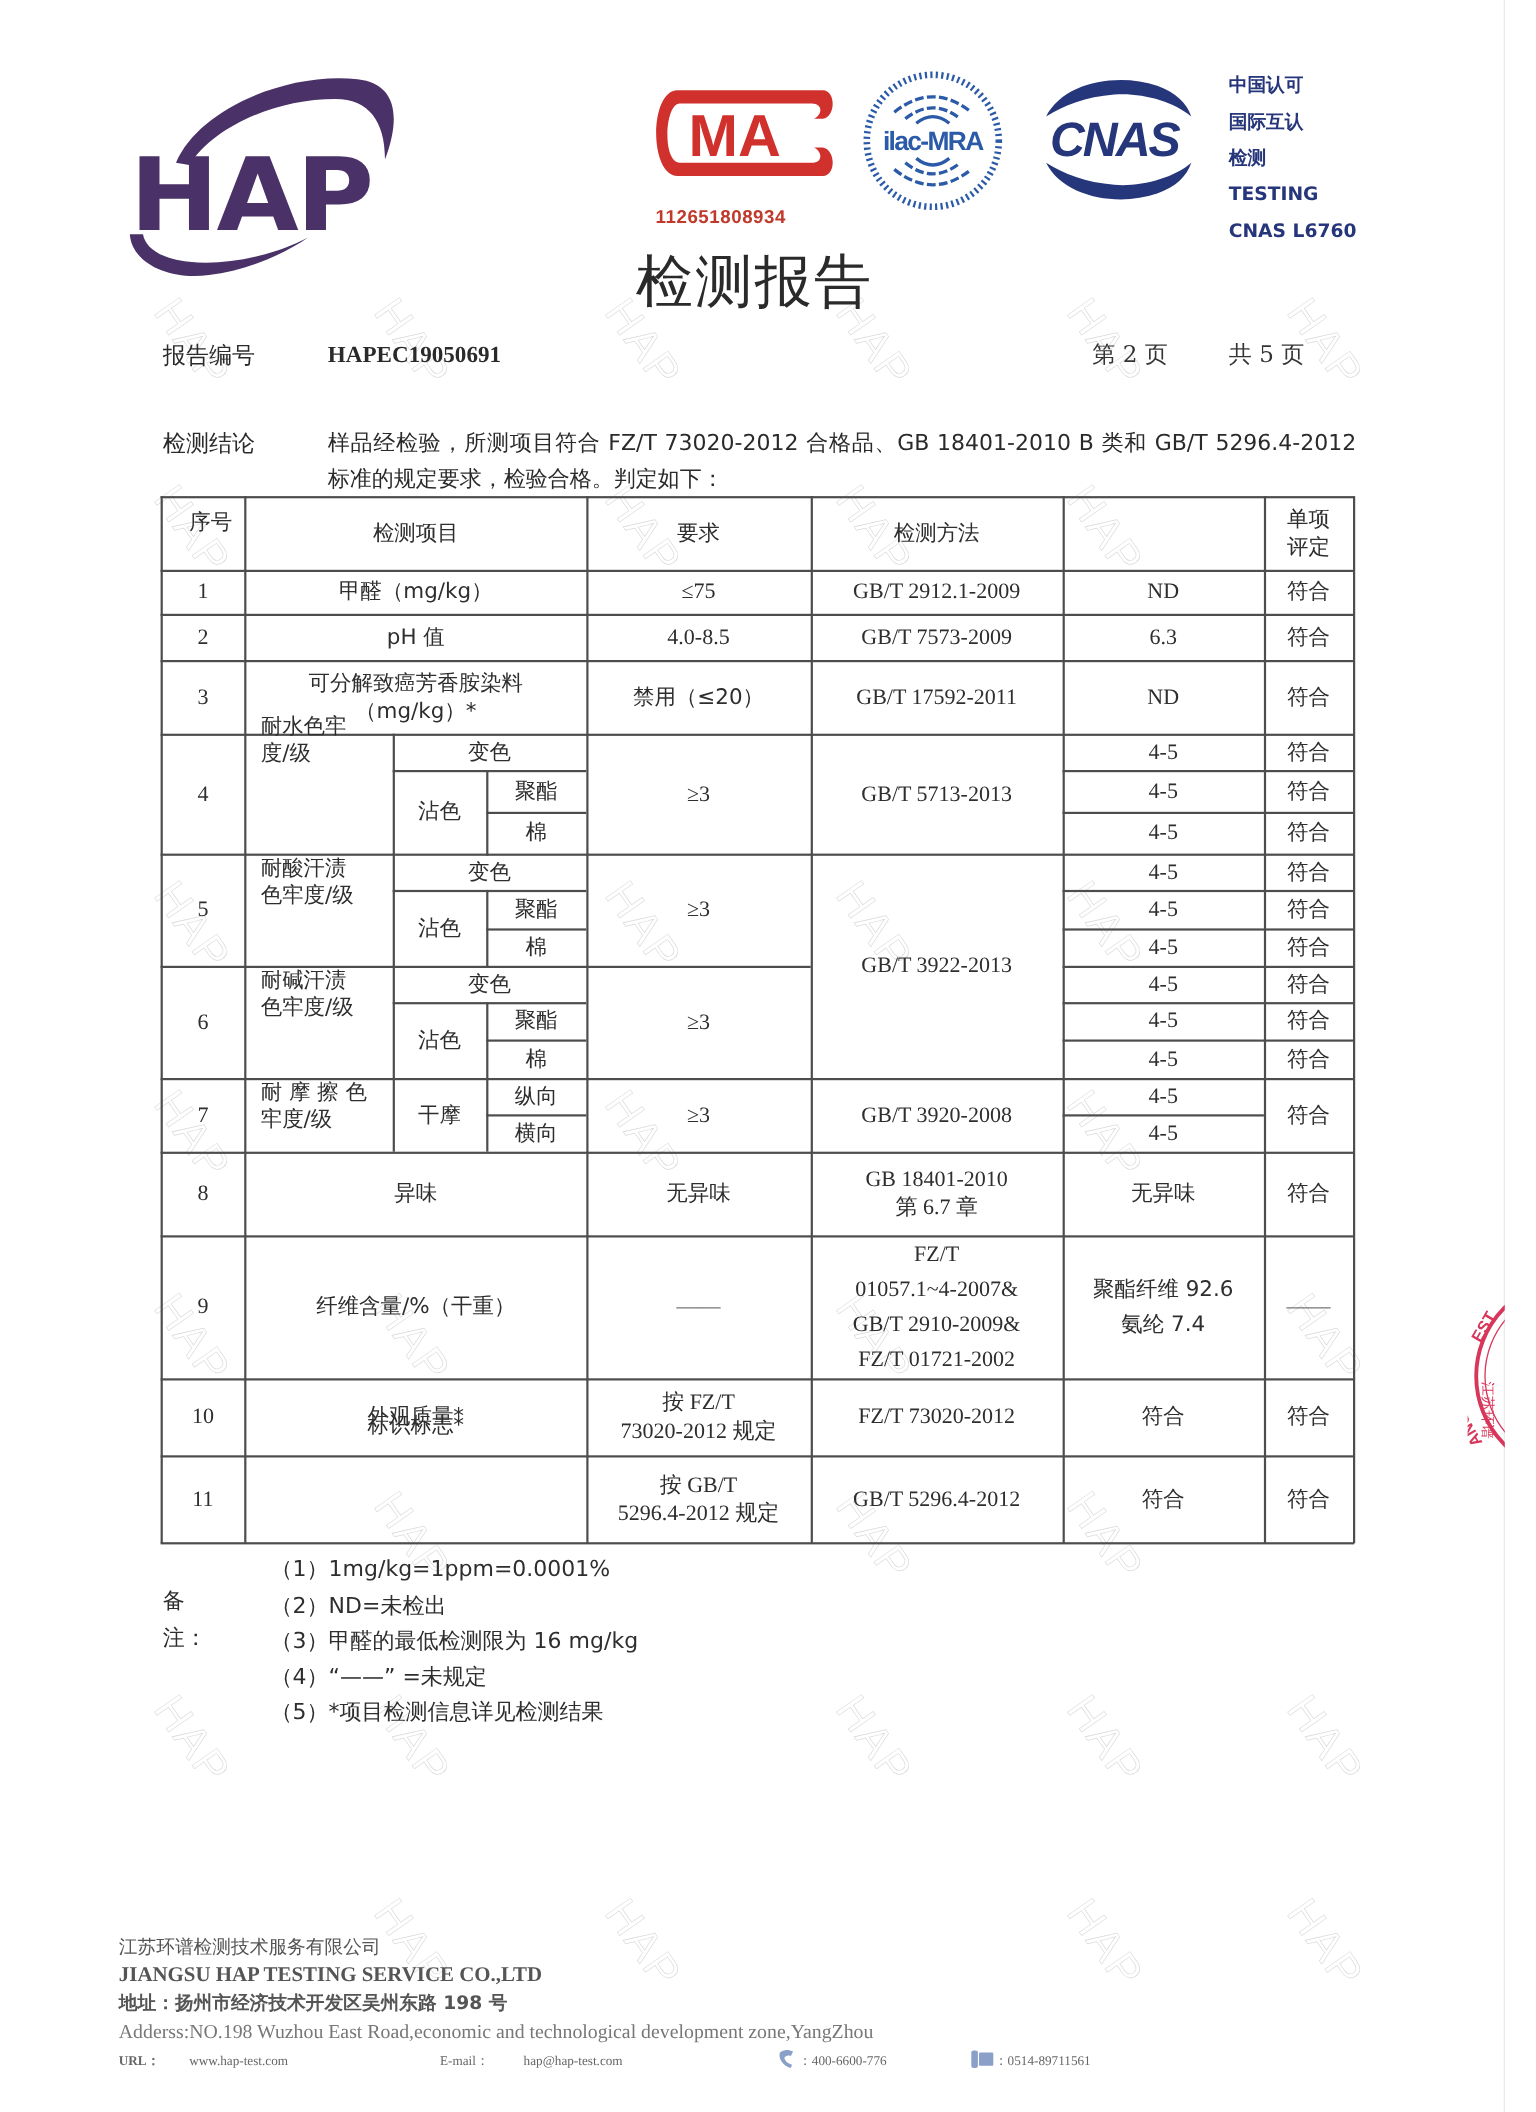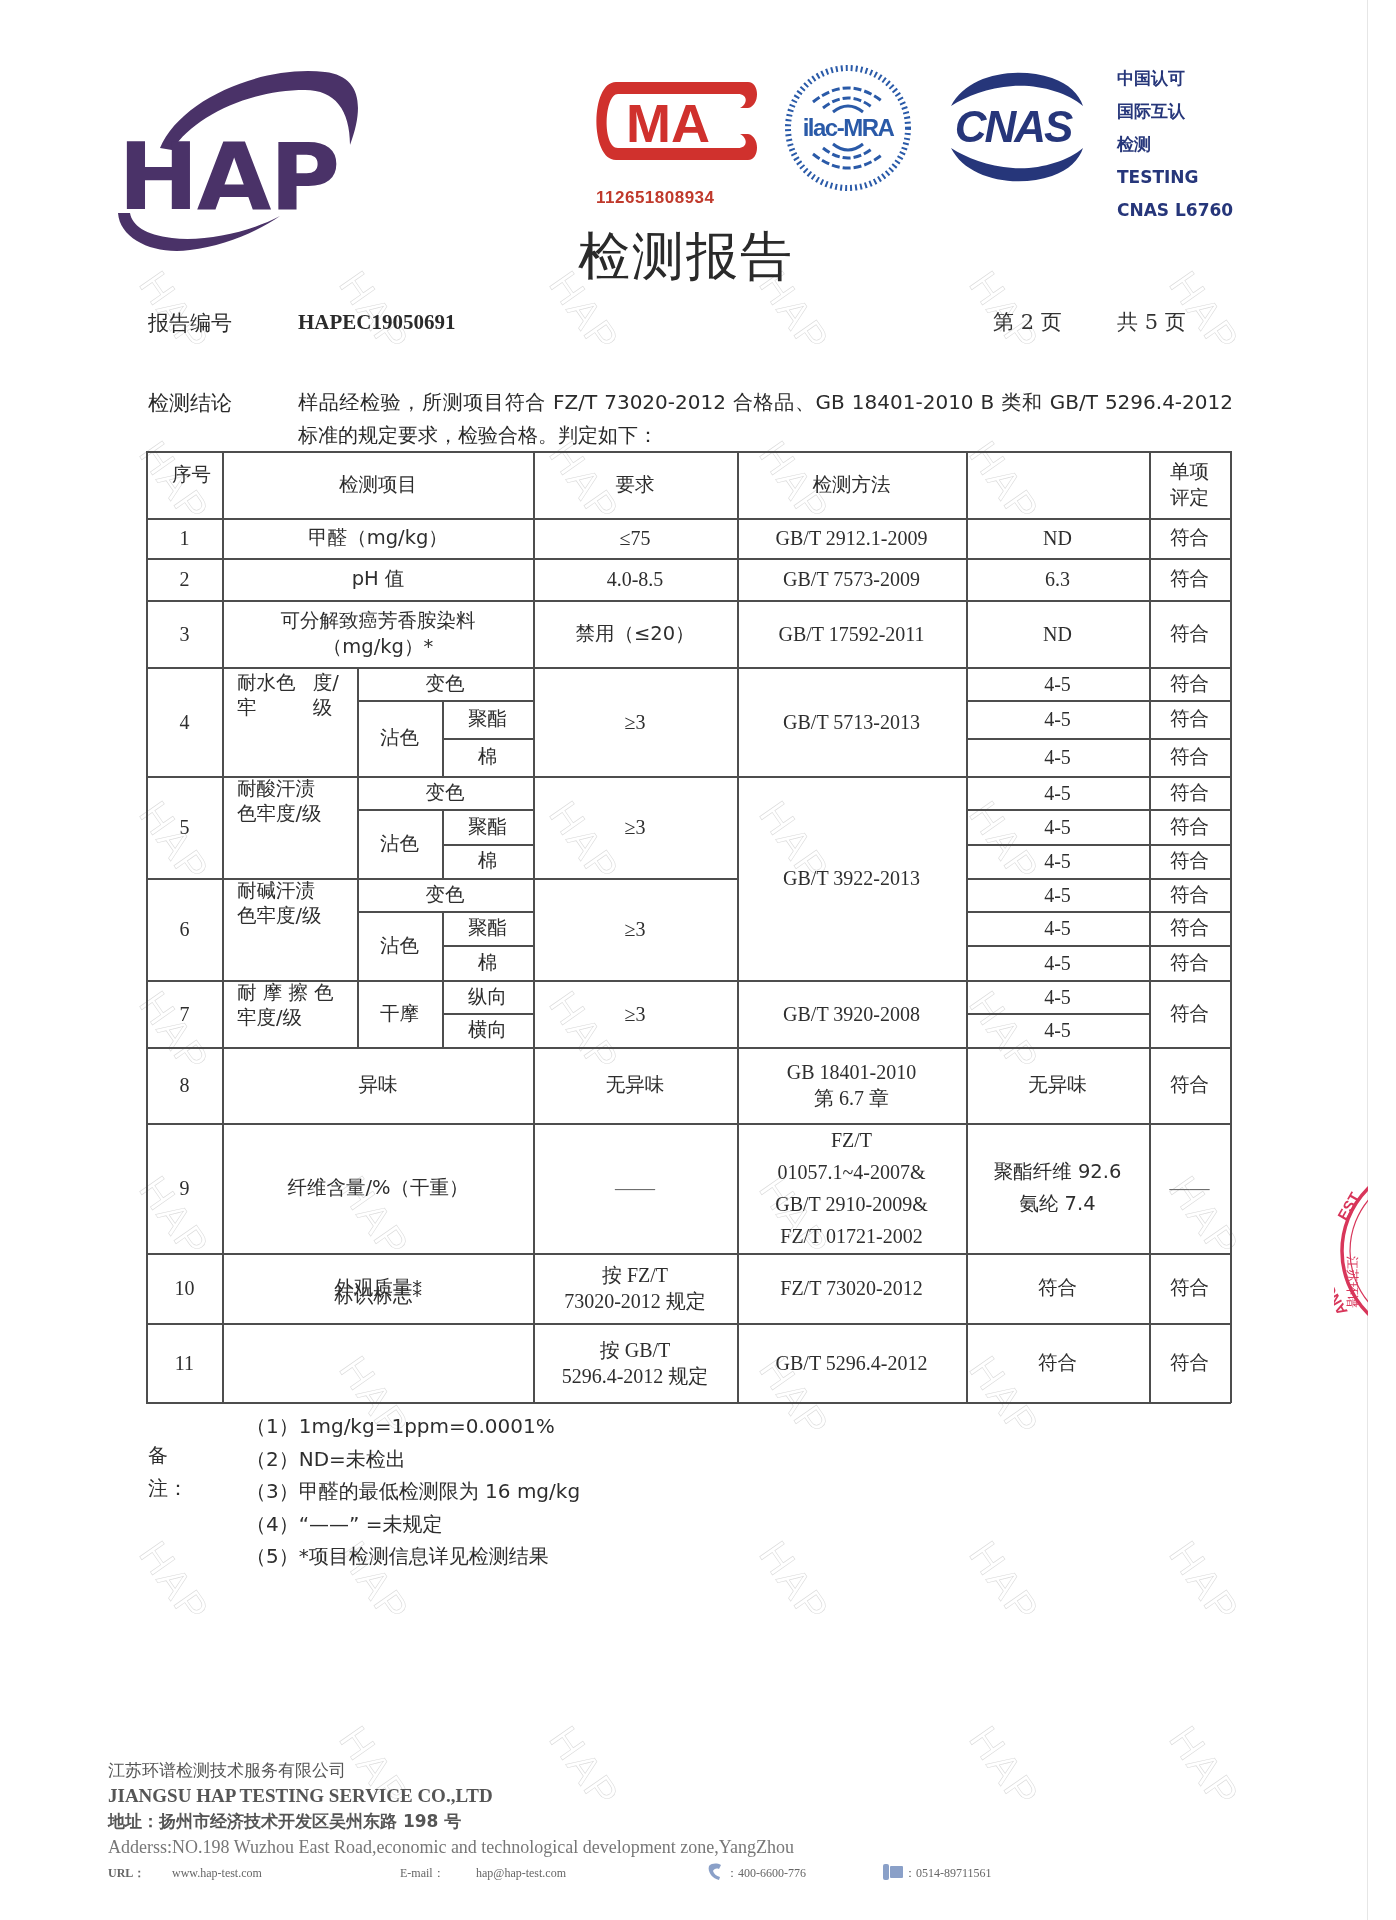--- a/index.html
+++ b/index.html
@@ -214,21 +214,21 @@
       <span>（mg/kg）*</span>
     </div>
     <div class="cell cn" style="left:533px;top:600px;width:204px;height:67px">禁用（≤20）</div>
     <div class="cell" style="left:737px;top:600px;width:229px;height:67px">GB/T 17592-2011</div>
     <div class="cell" style="left:966px;top:600px;width:183px;height:67px">ND</div>
     <div class="cell cn" style="left:1149px;top:600px;width:81px;height:67px">符合</div>
   </div>
 
   <div>
     <div class="cell" style="left:146px;top:667px;width:77px;height:109px">4</div>
-    <div class="cell cn left" style="left:223px;top:670px;width:134px;height:94px;flex-direction:row;align-items:flex-start">
+    <div class="cell cn left" style="left:223px;top:647px;width:134px;height:94px;flex-direction:column;align-items:flex-start">
       <span>耐水色牢</span>
       <span>度/级</span>
     </div>
     <div class="cell cn" style="left:357px;top:667px;width:176px;height:33px">变色</div>
     <div class="cell cn" style="left:357px;top:700px;width:85px;height:76px">沾色</div>
     <div class="cell cn" style="left:442px;top:700px;width:91px;height:38px">聚酯</div>
     <div class="cell cn" style="left:442px;top:738px;width:91px;height:38px">棉</div>
     <div class="cell" style="left:533px;top:667px;width:204px;height:109px">≥3</div>
     <div class="cell" style="left:737px;top:667px;width:229px;height:109px">GB/T 5713-2013</div>
     <div class="cell" style="left:966px;top:667px;width:183px;height:33px">4-5</div>

